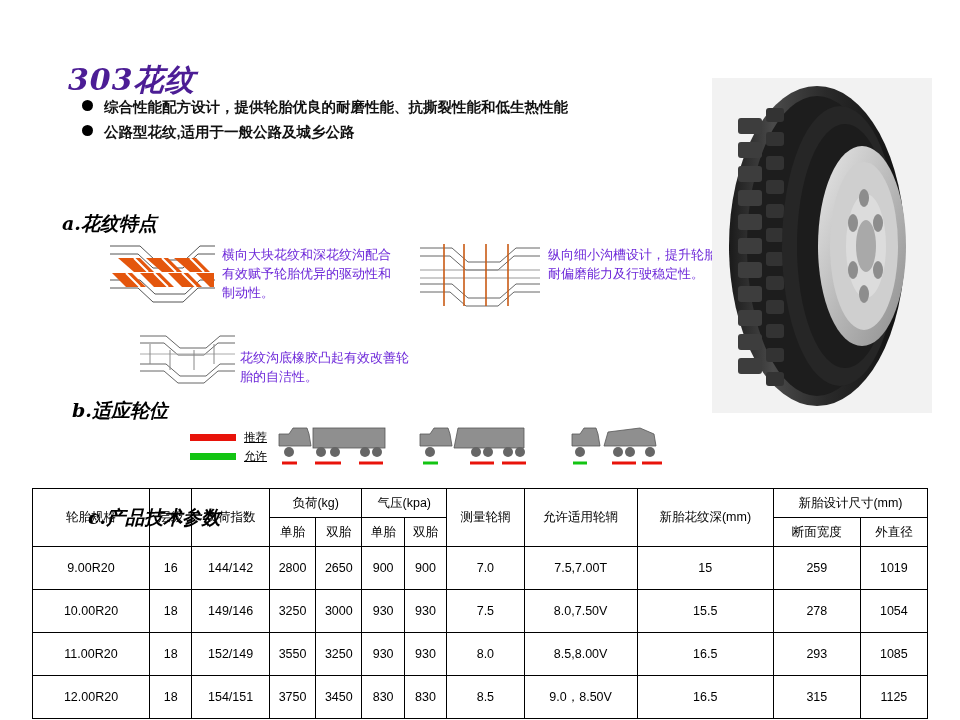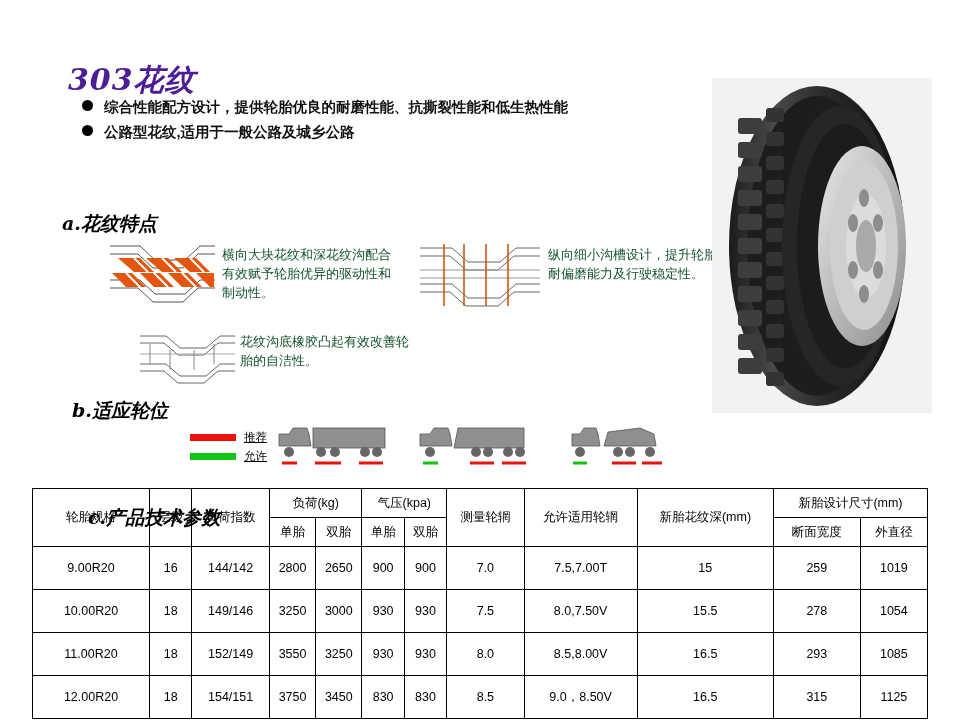--- a/index.html
+++ b/index.html
@@ -71,21 +71,21 @@
     font-weight: bold;
     color: #000;
   }
   #sec-a { left: 62px; top: 211px; }
   #sec-b { left: 72px; top: 398px; }
   #sec-c { left: 88px; top: 465px; margin-top: 40px; }
   .feat-text {
     position: absolute;
     font-size: 13px;
     line-height: 19px;
-    color: #14532d;
+    color: #6d28d9;
     width: 180px;
   }
 
   
   .swatch {
     position: absolute;
     background: #ffffff;
     overflow: hidden;
   }
   .swatch svg { display: block; }
@@ -220,21 +220,21 @@
         <path d="M0 24 L95 24" stroke="#aaa"></path>
       </g>
       <g stroke="#888" stroke-width="1" fill="none">
         <path d="M10 14 L10 34"></path>
         <path d="M30 20 L30 40"></path>
         <path d="M54 20 L54 40"></path>
         <path d="M74 14 L74 34"></path>
       </g>
     </svg>
   </div>
-  <div class="feat-text" style="left:240px; top:332px;">花纹沟底橡胶凸起有效改善轮胎的自洁性。</div>
+  <div class="feat-text" style="left:240px; top:348px;">花纹沟底橡胶凸起有效改善轮胎的自洁性。</div>
 
   <div class="sec-head" id="sec-b">b.适应轮位</div>
 
   <div class="legend">
     <div class="legend-row">
       <span class="legend-bar red"></span>
       <span class="legend-label">推荐</span>
     </div>
     <div class="legend-row">
       <span class="legend-bar green"></span>

